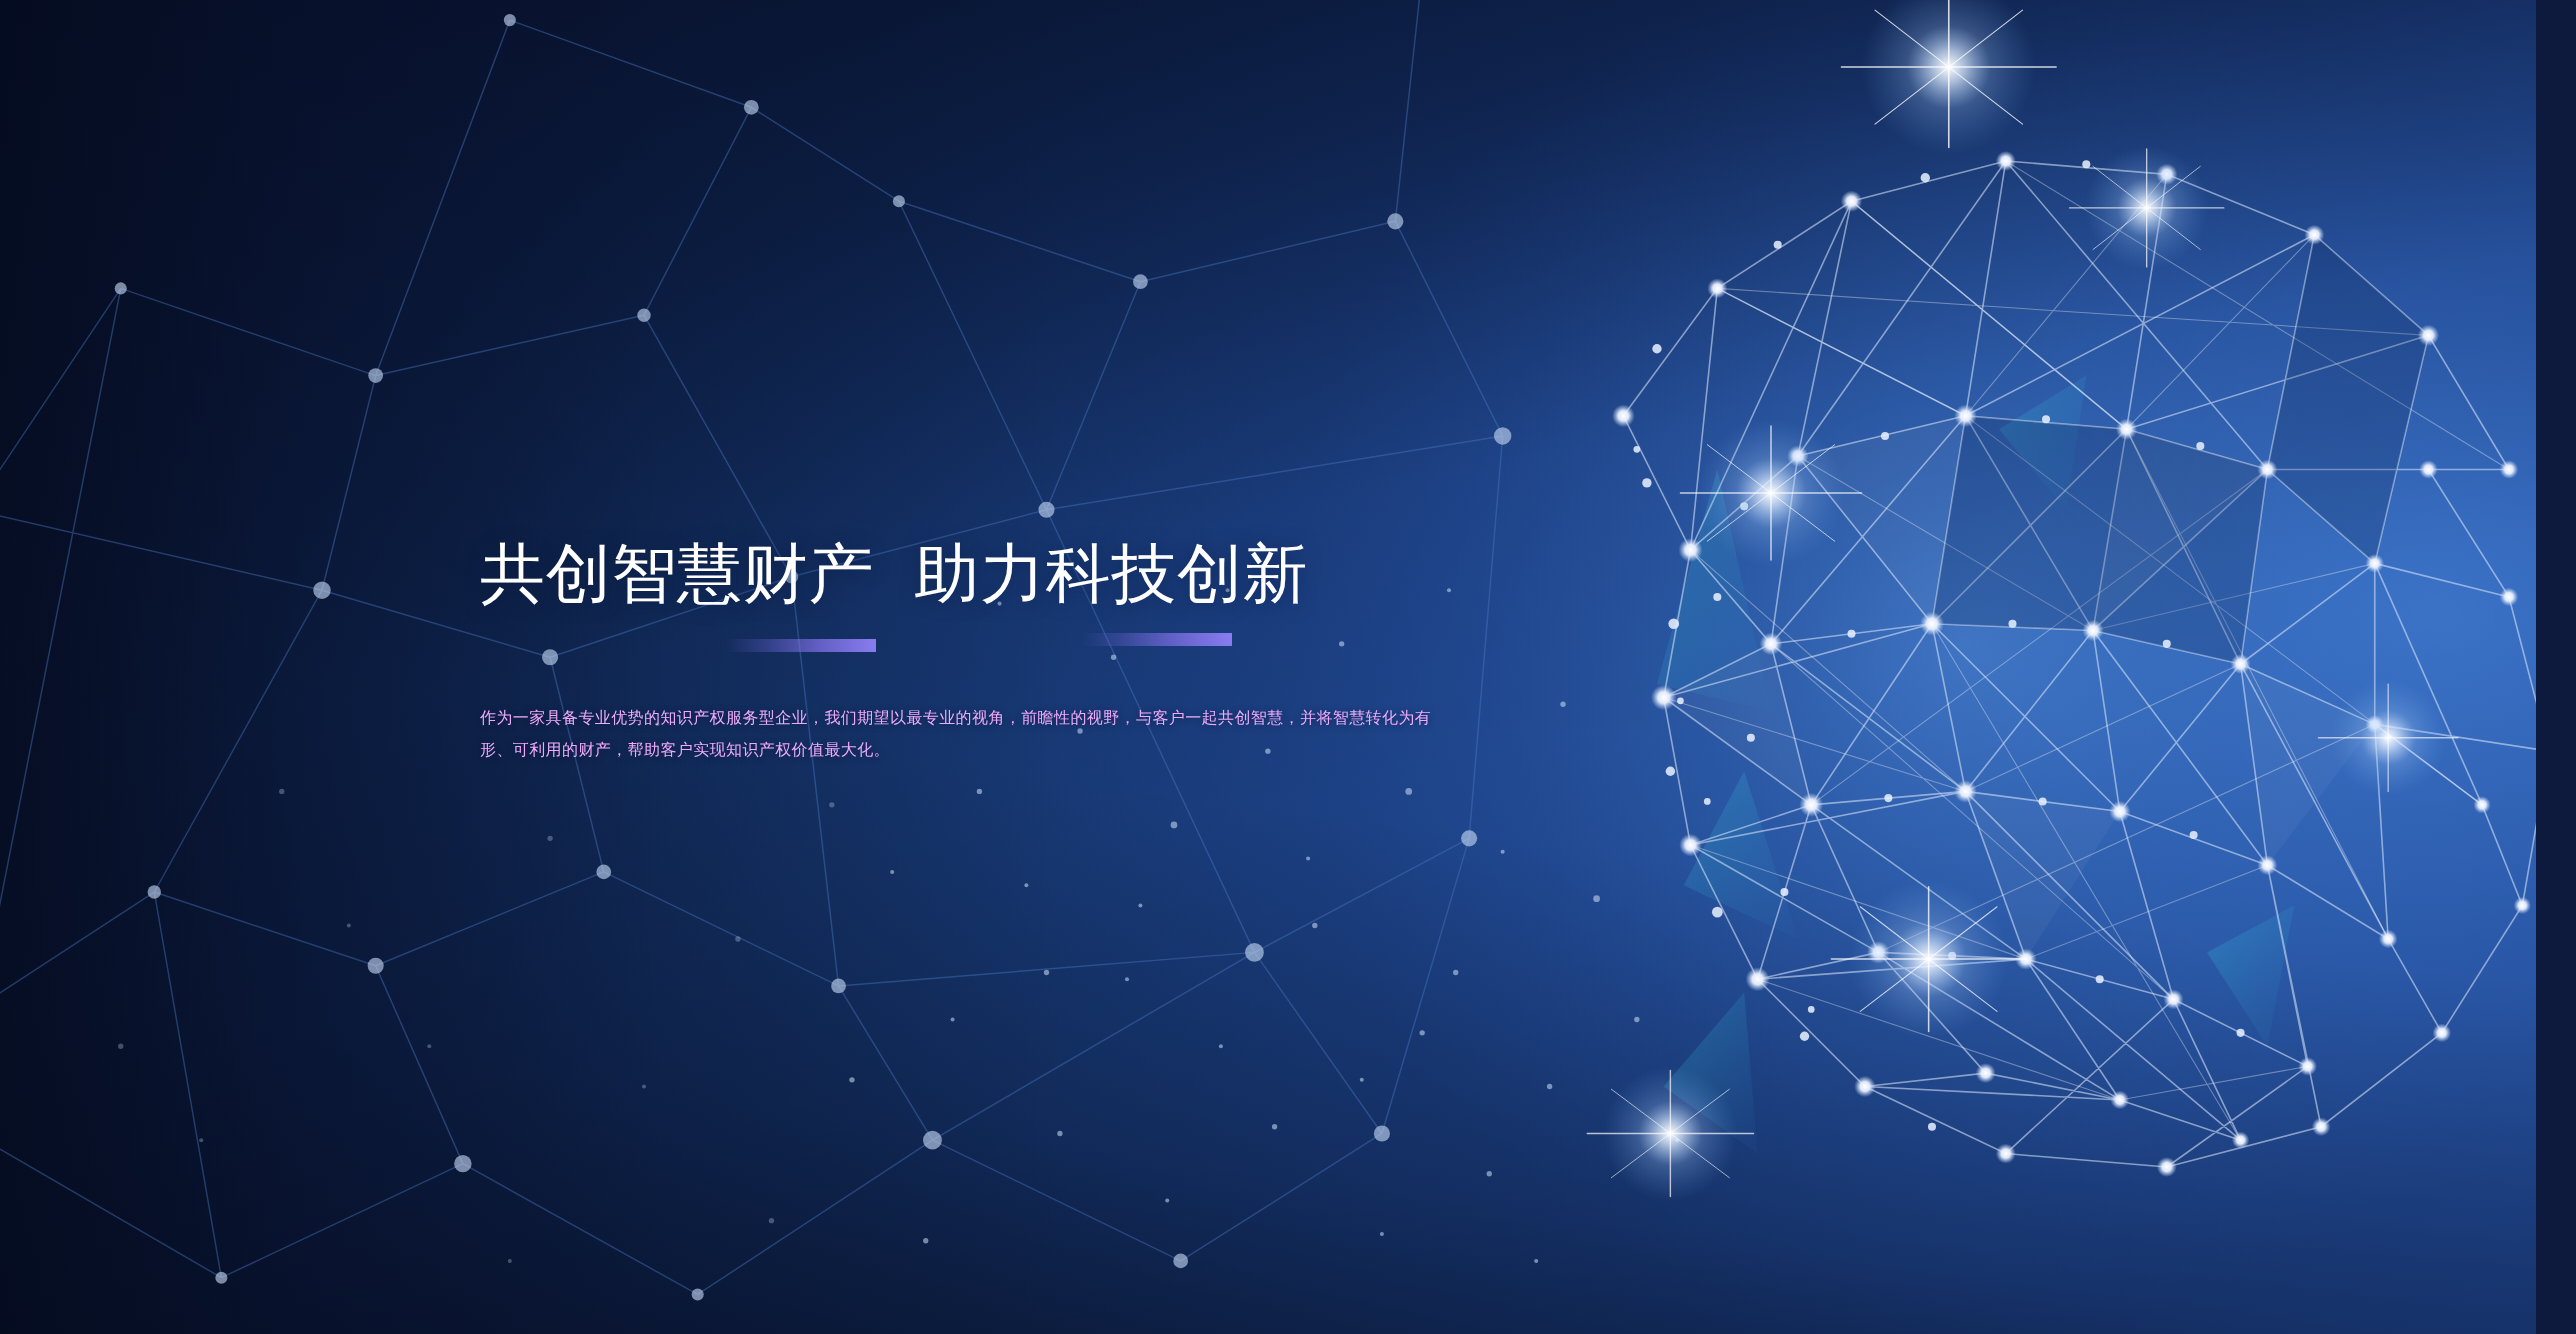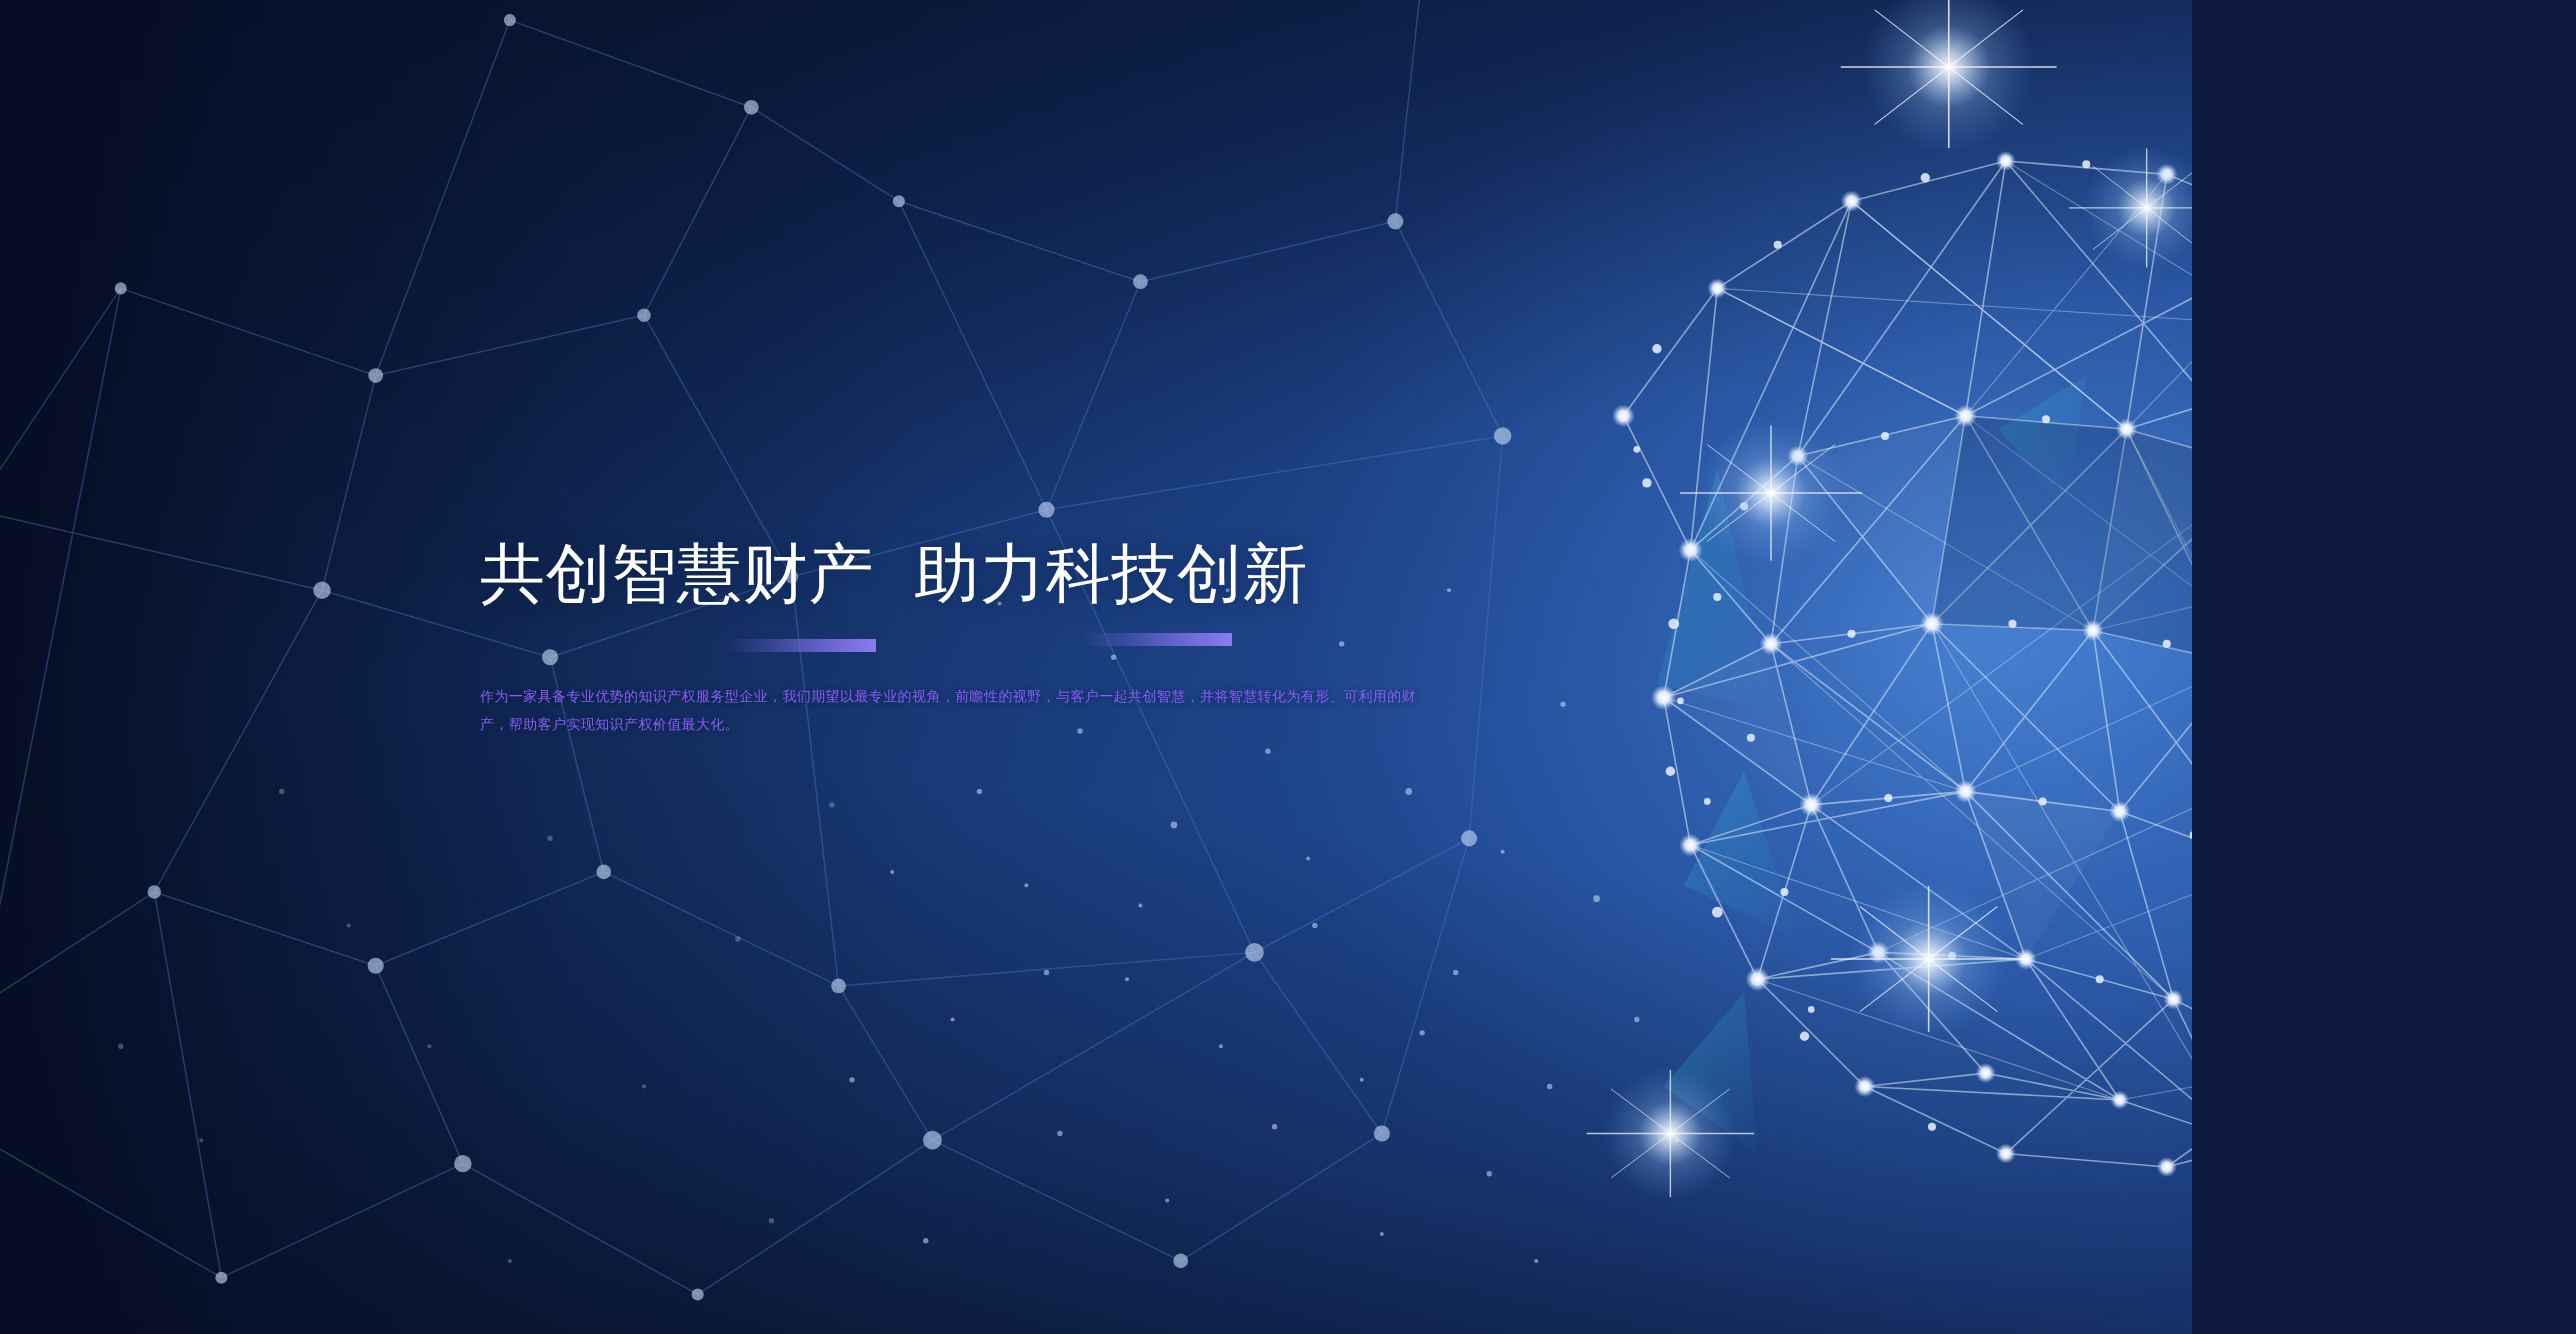--- a/index.html
+++ b/index.html
@@ -1,21 +1,21 @@
 <!DOCTYPE html>
 <html style="font-size:10.7px"><head>
 <meta charset="utf-8">
 <style>
   html,body{margin:0;padding:0;}
   body{
     width:2576px;height:1334px;overflow:hidden;
     font-family:"Liberation Sans","DejaVu Sans",sans-serif;
     background:#0d1a3e;
   }
-  #stage{position:relative;width:2192px;height:1334px;overflow:hidden;}
+  #stage{position:relative;width:2536px;height:1334px;overflow:hidden;}
 
   
   .bg-base{
     position:absolute;inset:0;
     background:
       radial-gradient(115% 150% at 96% 46%, #3c74c9 0%, #2a58a8 17%, #1e448b 33%, #183a77 48%, #133062 62%, #0f2551 77%, #0c1c42 90%, #0a1736 100%);
   }
   .bg-topdark{
     position:absolute;inset:0;
     background:linear-gradient(168deg, rgba(6,14,38,0.92) 0%, rgba(7,17,45,0.60) 22%, rgba(10,22,55,0.10) 42%, rgba(10,22,55,0) 58%);
@@ -49,23 +49,23 @@
     text-shadow:0 1.3px 17.4px rgba(10,25,65,.55);
   }
   .headline .gap{display:inline-block;width:40px;}
   .accent{
     position:absolute;height:12.7px;
     background:linear-gradient(90deg, rgba(124,108,230,0) 0%, rgba(124,108,230,0.30) 28%, rgba(129,113,233,0.72) 62%, #8a7cf0 100%);
   }
   .accent.a1{left:246px;top:98px;width:150px;}
   .accent.a2{left:602px;top:92px;width:150px;}
   .body-copy{
-    margin-top:76px;
-    color:#8b5cf6;
-    font-size:14px;
+    margin-top:96px;
+    color:#f0abfc;
+    font-size:16px;
     line-height:2.0;
     letter-spacing:0.4px;
     width:963px;
     text-shadow:0 0.7px 6.7px rgba(8,20,55,.6);
   }
 </style>
 </head>
 <body>
 
 <div id="stage">

